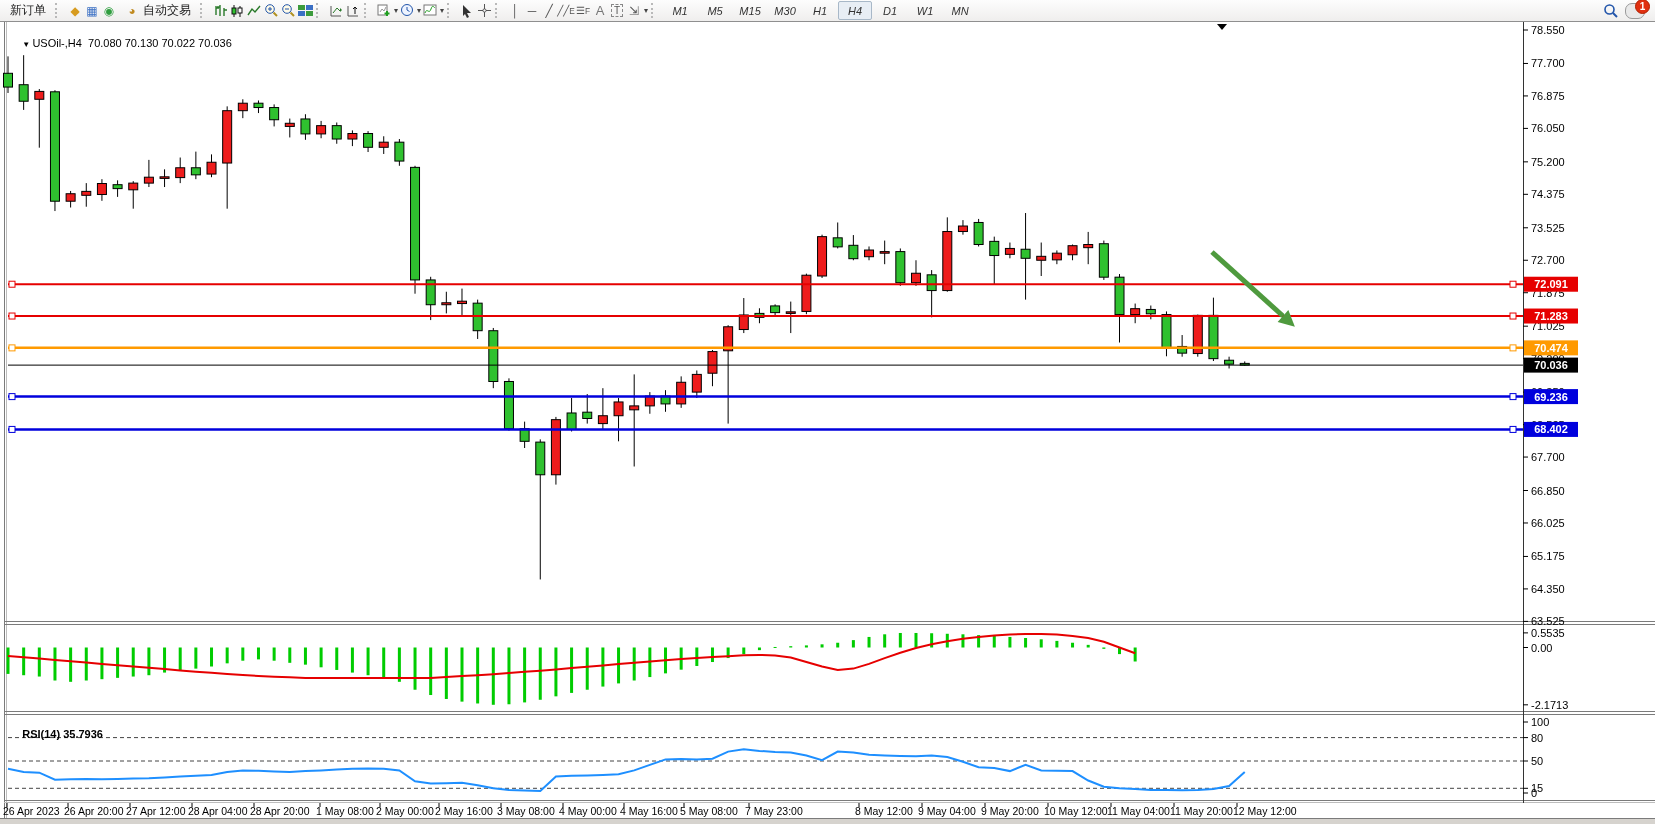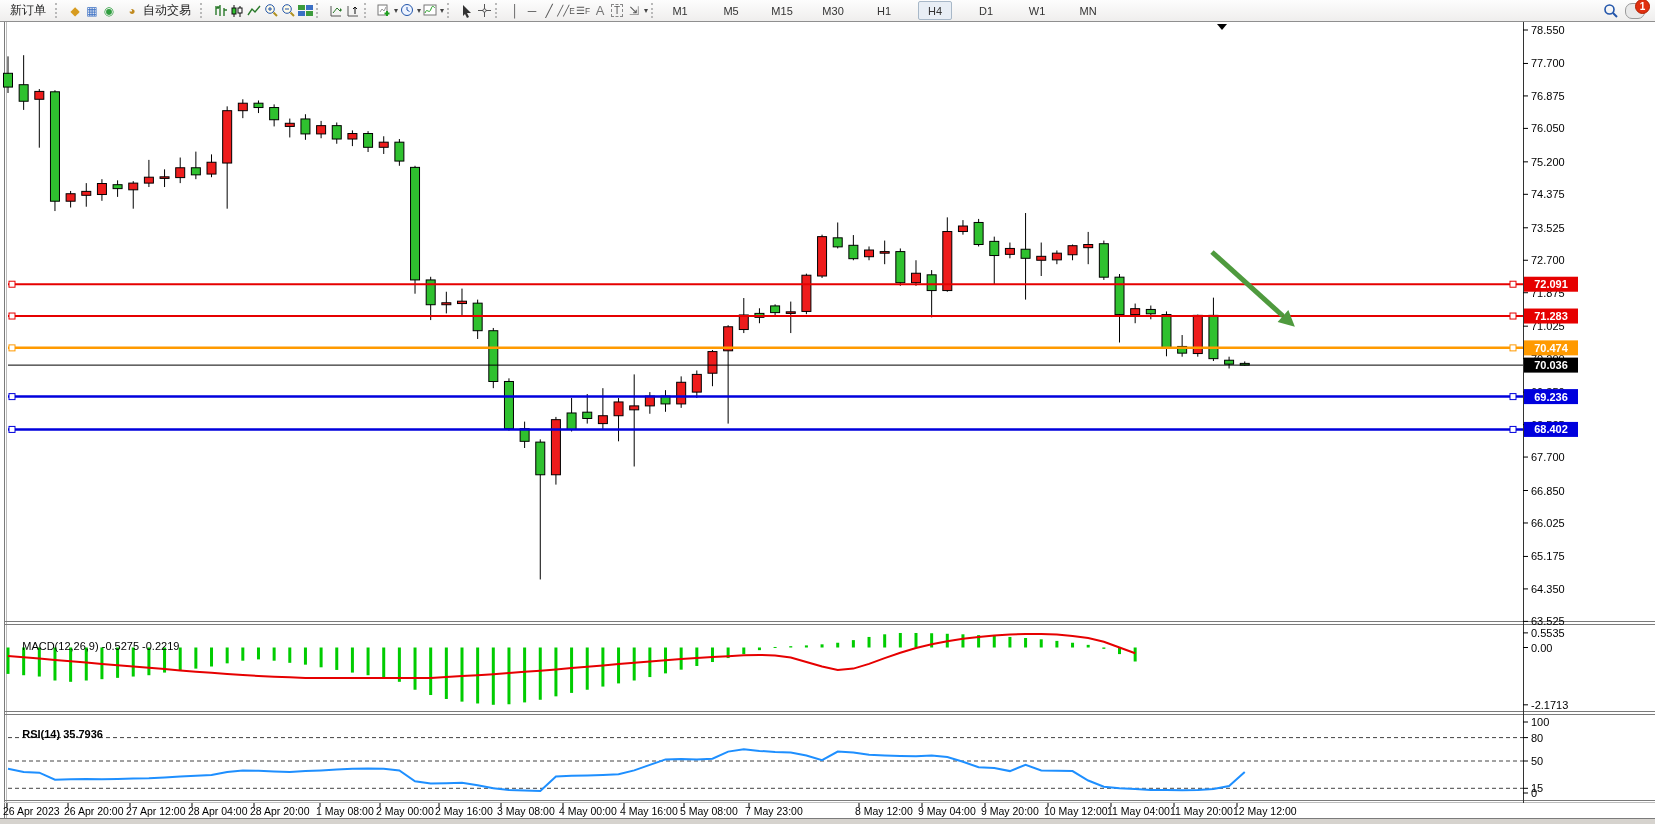--- a/index.html
+++ b/index.html
@@ -11,21 +11,21 @@
   
   .toolbar{position:absolute;top:0;left:0;right:0;height:21px;z-index:10;
     background:linear-gradient(#fdfdfd,#efeeed);border-bottom:1px solid #8f8f8f;
     display:flex;align-items:center;padding:0 4px;gap:1px;font-size:12px;color:#222;}
   .tbtn{height:19px;display:inline-flex;align-items:center;gap:3px;padding:0 5px;
     border:1px solid transparent;border-radius:2px;background:transparent;cursor:default;
     font-size:12px;color:#222;white-space:nowrap;}
   .grip{width:7px;height:15px;margin:0 2px;border-left:2px dotted #b9b9b9;}
   .ico{display:inline-flex;align-items:center;justify-content:center;width:16px;height:16px;font-size:12px;line-height:16px;}
   .caret{font-size:8px;color:#444;margin-left:1px;}
-  .tf-group{display:flex;align-items:flex-end;gap:17px;}
+  .tf-group{display:flex;align-items:flex-end;gap:1px;font-style:italic;}
   .tfbtn{height:17px;min-width:24px;display:inline-flex;align-items:center;justify-content:center;
     padding:0 4px;font-size:11px;color:#333;border:1px solid transparent;border-radius:2px;}
   .tfbtn.active{background:#e8eef5;border-color:#a8b8c8;}
   .toolbar-right{margin-left:auto;display:flex;align-items:center;gap:6px;padding-right:6px;}
   .bubble{position:relative;width:18px;height:14px;background:#e9e9e9;border:1px solid #9a9a9a;border-radius:7px;}
   .badge{position:absolute;top:-5px;right:-6px;min-width:13px;height:13px;border-radius:50%;
     background:#e03010;color:#fff;font-size:10px;font-weight:bold;display:flex;align-items:center;justify-content:center;border:1px solid #b02000;}
   .boxT{display:inline-block;border:1px dashed #888;padding:0 2px;font-size:10px;line-height:11px;color:#555;}
   .tile{display:inline-grid;grid-template-columns:7px 7px;grid-template-rows:5px 5px;gap:1px;}
   .tile span{background:#3c9b3c;}
@@ -553,19 +553,19 @@
       <line x1="1048" y1="803" x2="1048" y2="807" stroke="#000"></line>
       <text x="1044" y="815" font-size="10.5" fill="#000">10 May 12:00</text>
       <line x1="1111" y1="803" x2="1111" y2="807" stroke="#000"></line>
       <text x="1107" y="815" font-size="10.5" fill="#000">11 May 04:00</text>
       <line x1="1174" y1="803" x2="1174" y2="807" stroke="#000"></line>
       <text x="1170" y="815" font-size="10.5" fill="#000">11 May 20:00</text>
       <line x1="1237" y1="803" x2="1237" y2="807" stroke="#000"></line>
       <text x="1233" y="815" font-size="10.5" fill="#000">12 May 12:00</text>
     </svg>
 
-  <div class="ovl" style="left:10px;top:628px;">
-    <span>MACD(12,26,9)</span><span> </span><span>-0.5275 -0.2219</span>
+  <div class="ovl" style="left:10px;top:25px;">
+    <span style="font-size:8px;">▼ </span><span>USOil-,H4</span><span>  </span><span>70.080 70.130 70.022 70.036</span>
   </div>
   <div class="ovl" style="left:10px;top:716px;font-weight:bold;">
     <span>RSI(14)</span><span> </span><span>35.7936</span>
   </div>
 </div>
 
 </body></html>

